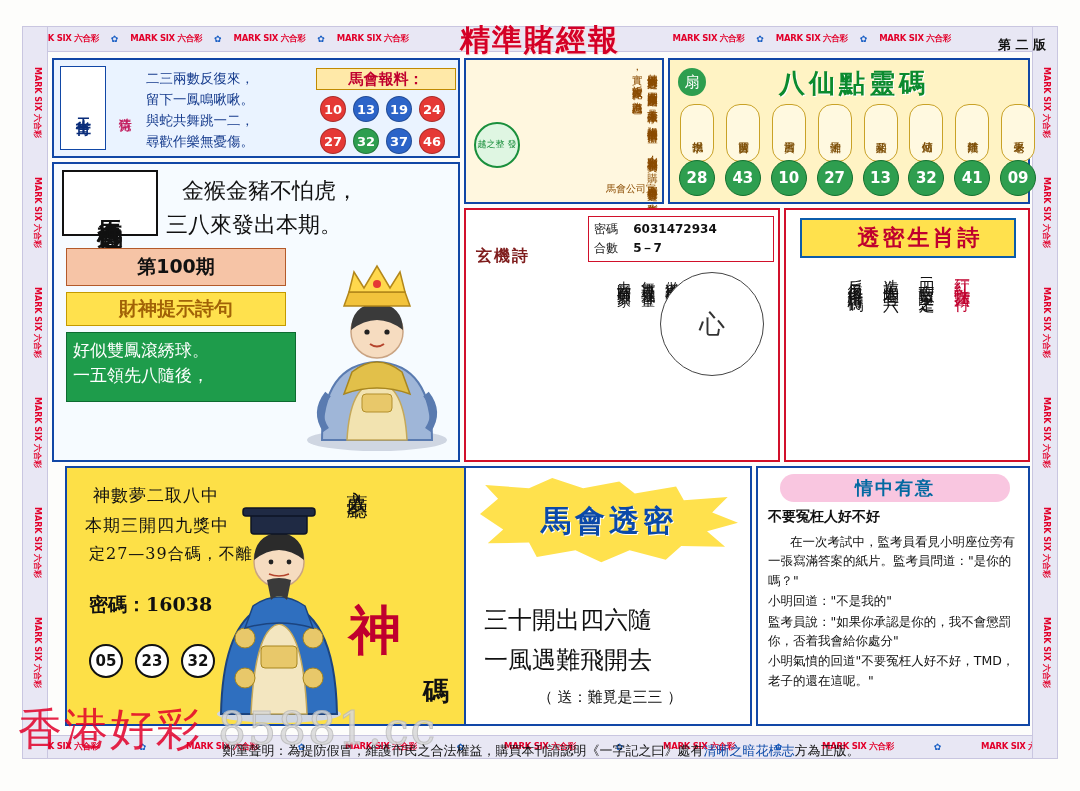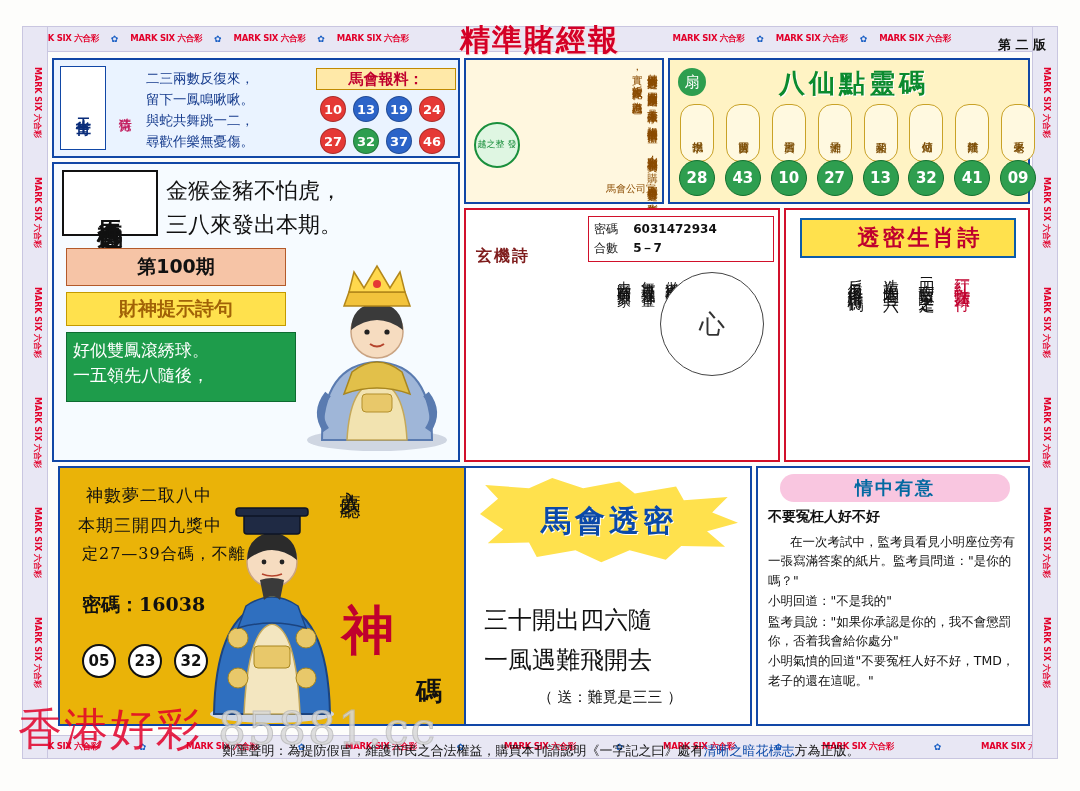--- a/index.html
+++ b/index.html
@@ -107,21 +107,21 @@
   #mahuiBox { left:52px; top:162px; width:408px; height:300px;
     border:2px solid #1147a6; background:#f6fbff; }
   .mh-title {
     position:absolute; left:8px; top:6px; width:96px; height:66px;
     border:2px solid #111; background:#fff;
     font-family:"DejaVu Serif","Liberation Serif",serif;
     font-size:25px; font-weight:bold; color:#111;
     display:flex; align-items:center; justify-content:center; letter-spacing:2px;
   }
   .mh-line1 {
-    position:absolute; left:112px; top:12px;
+    position:absolute; left:128px; top:12px;
     font-family:"DejaVu Serif","Liberation Serif",serif;
     font-size:22px; color:#111; white-space:nowrap;
   }
   .mh-line2 {
     position:absolute; left:112px; top:46px;
     font-family:"DejaVu Serif","Liberation Serif",serif;
     font-size:22px; color:#111; white-space:nowrap;
   }
   .mh-period {
     position:absolute; left:12px; top:84px; width:220px; height:38px;
@@ -239,22 +239,22 @@
     position:absolute; left:10px; top:56px; width:226px; height:186px;
     display:flex; flex-direction:row-reverse; gap:14px; justify-content:center;
   }
   .tb-col {
     writing-mode:vertical-rl; text-orientation:upright;
     font-family:"DejaVu Serif","Liberation Serif",serif;
     font-size:16px; color:#111; line-height:1.35; letter-spacing:3px;
   }
   .tb-col.red { color:#c0002e; }
   
-  #shenBox { left:58px; top:466px; width:408px; height:260px;
-    border:2px solid #1147a6; background:#eab308; }
+  #shenBox { left:65px; top:466px; width:408px; height:260px;
+    border:2px solid #1147a6; background:#fde047; }
   .sh-l1 {
     position:absolute; left:26px; top:16px;
     font-family:"DejaVu Serif","Liberation Serif",serif;
     font-size:17px; color:#111; letter-spacing:1px; white-space:nowrap;
   }
   .sh-l2 {
     position:absolute; left:18px; top:46px;
     font-family:"DejaVu Serif","Liberation Serif",serif;
     font-size:17px; color:#111; letter-spacing:1px; white-space:nowrap;
   }

